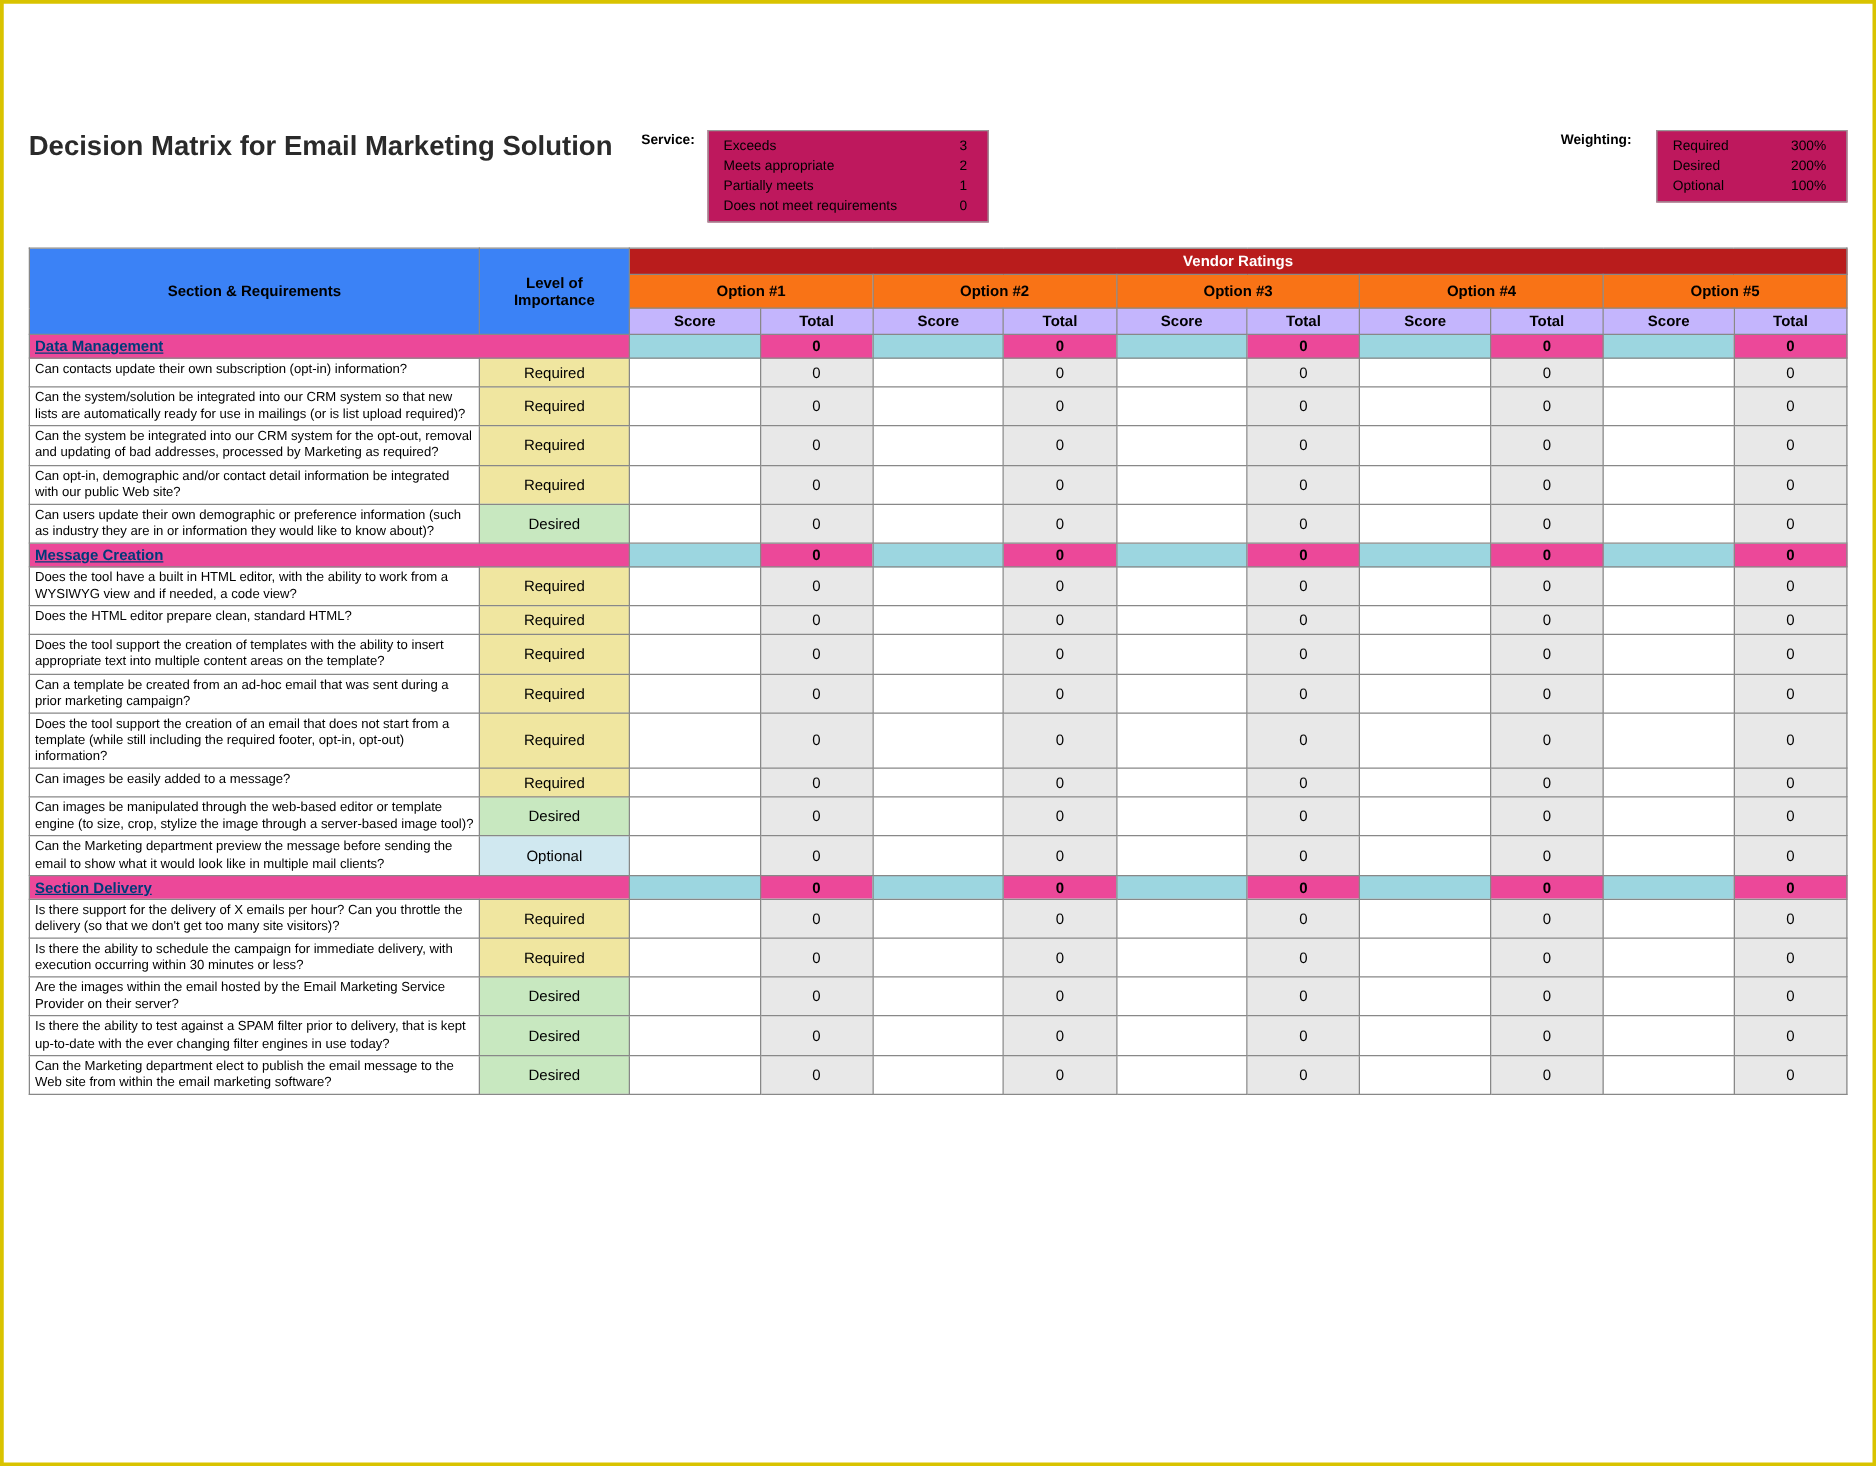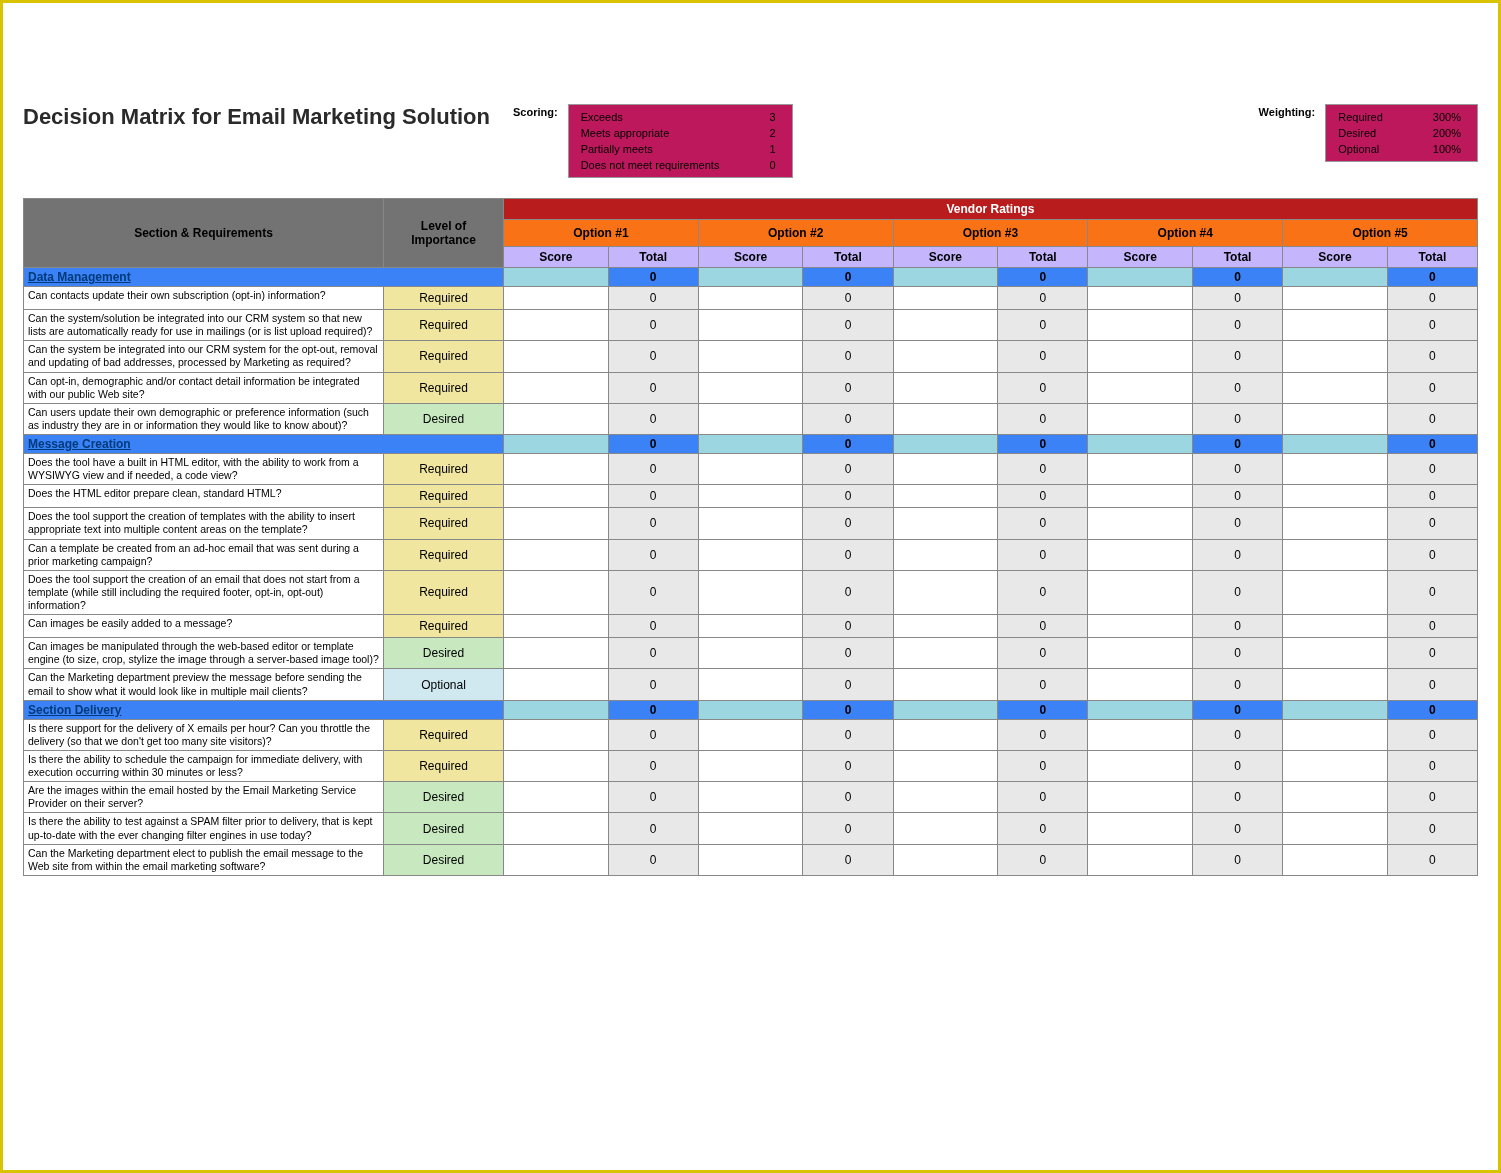--- a/index.html
+++ b/index.html
@@ -45,33 +45,33 @@
   }
   .scoring-table tr td, .weighting-table tr td {
     padding: 1px 8px 1px 4px;
   }
   .scoring-table tr td:nth-child(2), .weighting-table tr td:nth-child(2) {
     text-align: right;
     padding-left: 40px;
   }
   .weighting-box {
     display: flex;
-    gap: 10px;
+    gap: 20px;
     margin-left: auto;
   }
   table.matrix {
     border-collapse: collapse;
     width: 100%;
     font-size: 11px;
   }
   table.matrix th, table.matrix td {
     border: 1px solid #888;
   }
   .hdr-section {
-    background: #737373;
+    background: #3b82f6;
     font-weight: bold;
     text-align: center;
     font-size: 12px;
     padding: 6px;
   }
   .hdr-vendor {
     background: #b91c1c;
     color: #fff;
     font-weight: bold;
     font-size: 12px;
@@ -84,21 +84,21 @@
     padding: 6px;
     font-size: 12px;
   }
   .hdr-scoretotal {
     background: #c4b5fd;
     text-align: center;
     padding: 3px;
     font-size: 12px;
   }
   .section-row td {
-    background: #3b82f6;
+    background: #ec4899;
     font-weight: bold;
     color: #003a7a;
     padding: 2px 4px;
     font-size: 12px;
     text-decoration: underline;
   }
   .section-row td.section-total {
     text-align: center;
     text-decoration: none;
     color: #000;
@@ -126,21 +126,21 @@
   }
   .val-total { background: #e8e8e8; }
 </style>
 </head>
 <body>
 
 <div class="header-row">
   <div class="title">Decision Matrix for Email Marketing Solution</div>
 
   <div class="scoring-box">
-    <div class="scoring-label">Scoring:</div>
+    <div class="scoring-label">Service:</div>
     <div class="legend-box">
       <table class="scoring-table">
         <tbody>
             <tr>
               <td>Exceeds</td>
               <td>3</td>
             </tr>
         <tr>
               <td>Meets appropriate</td>
               <td>2</td>

